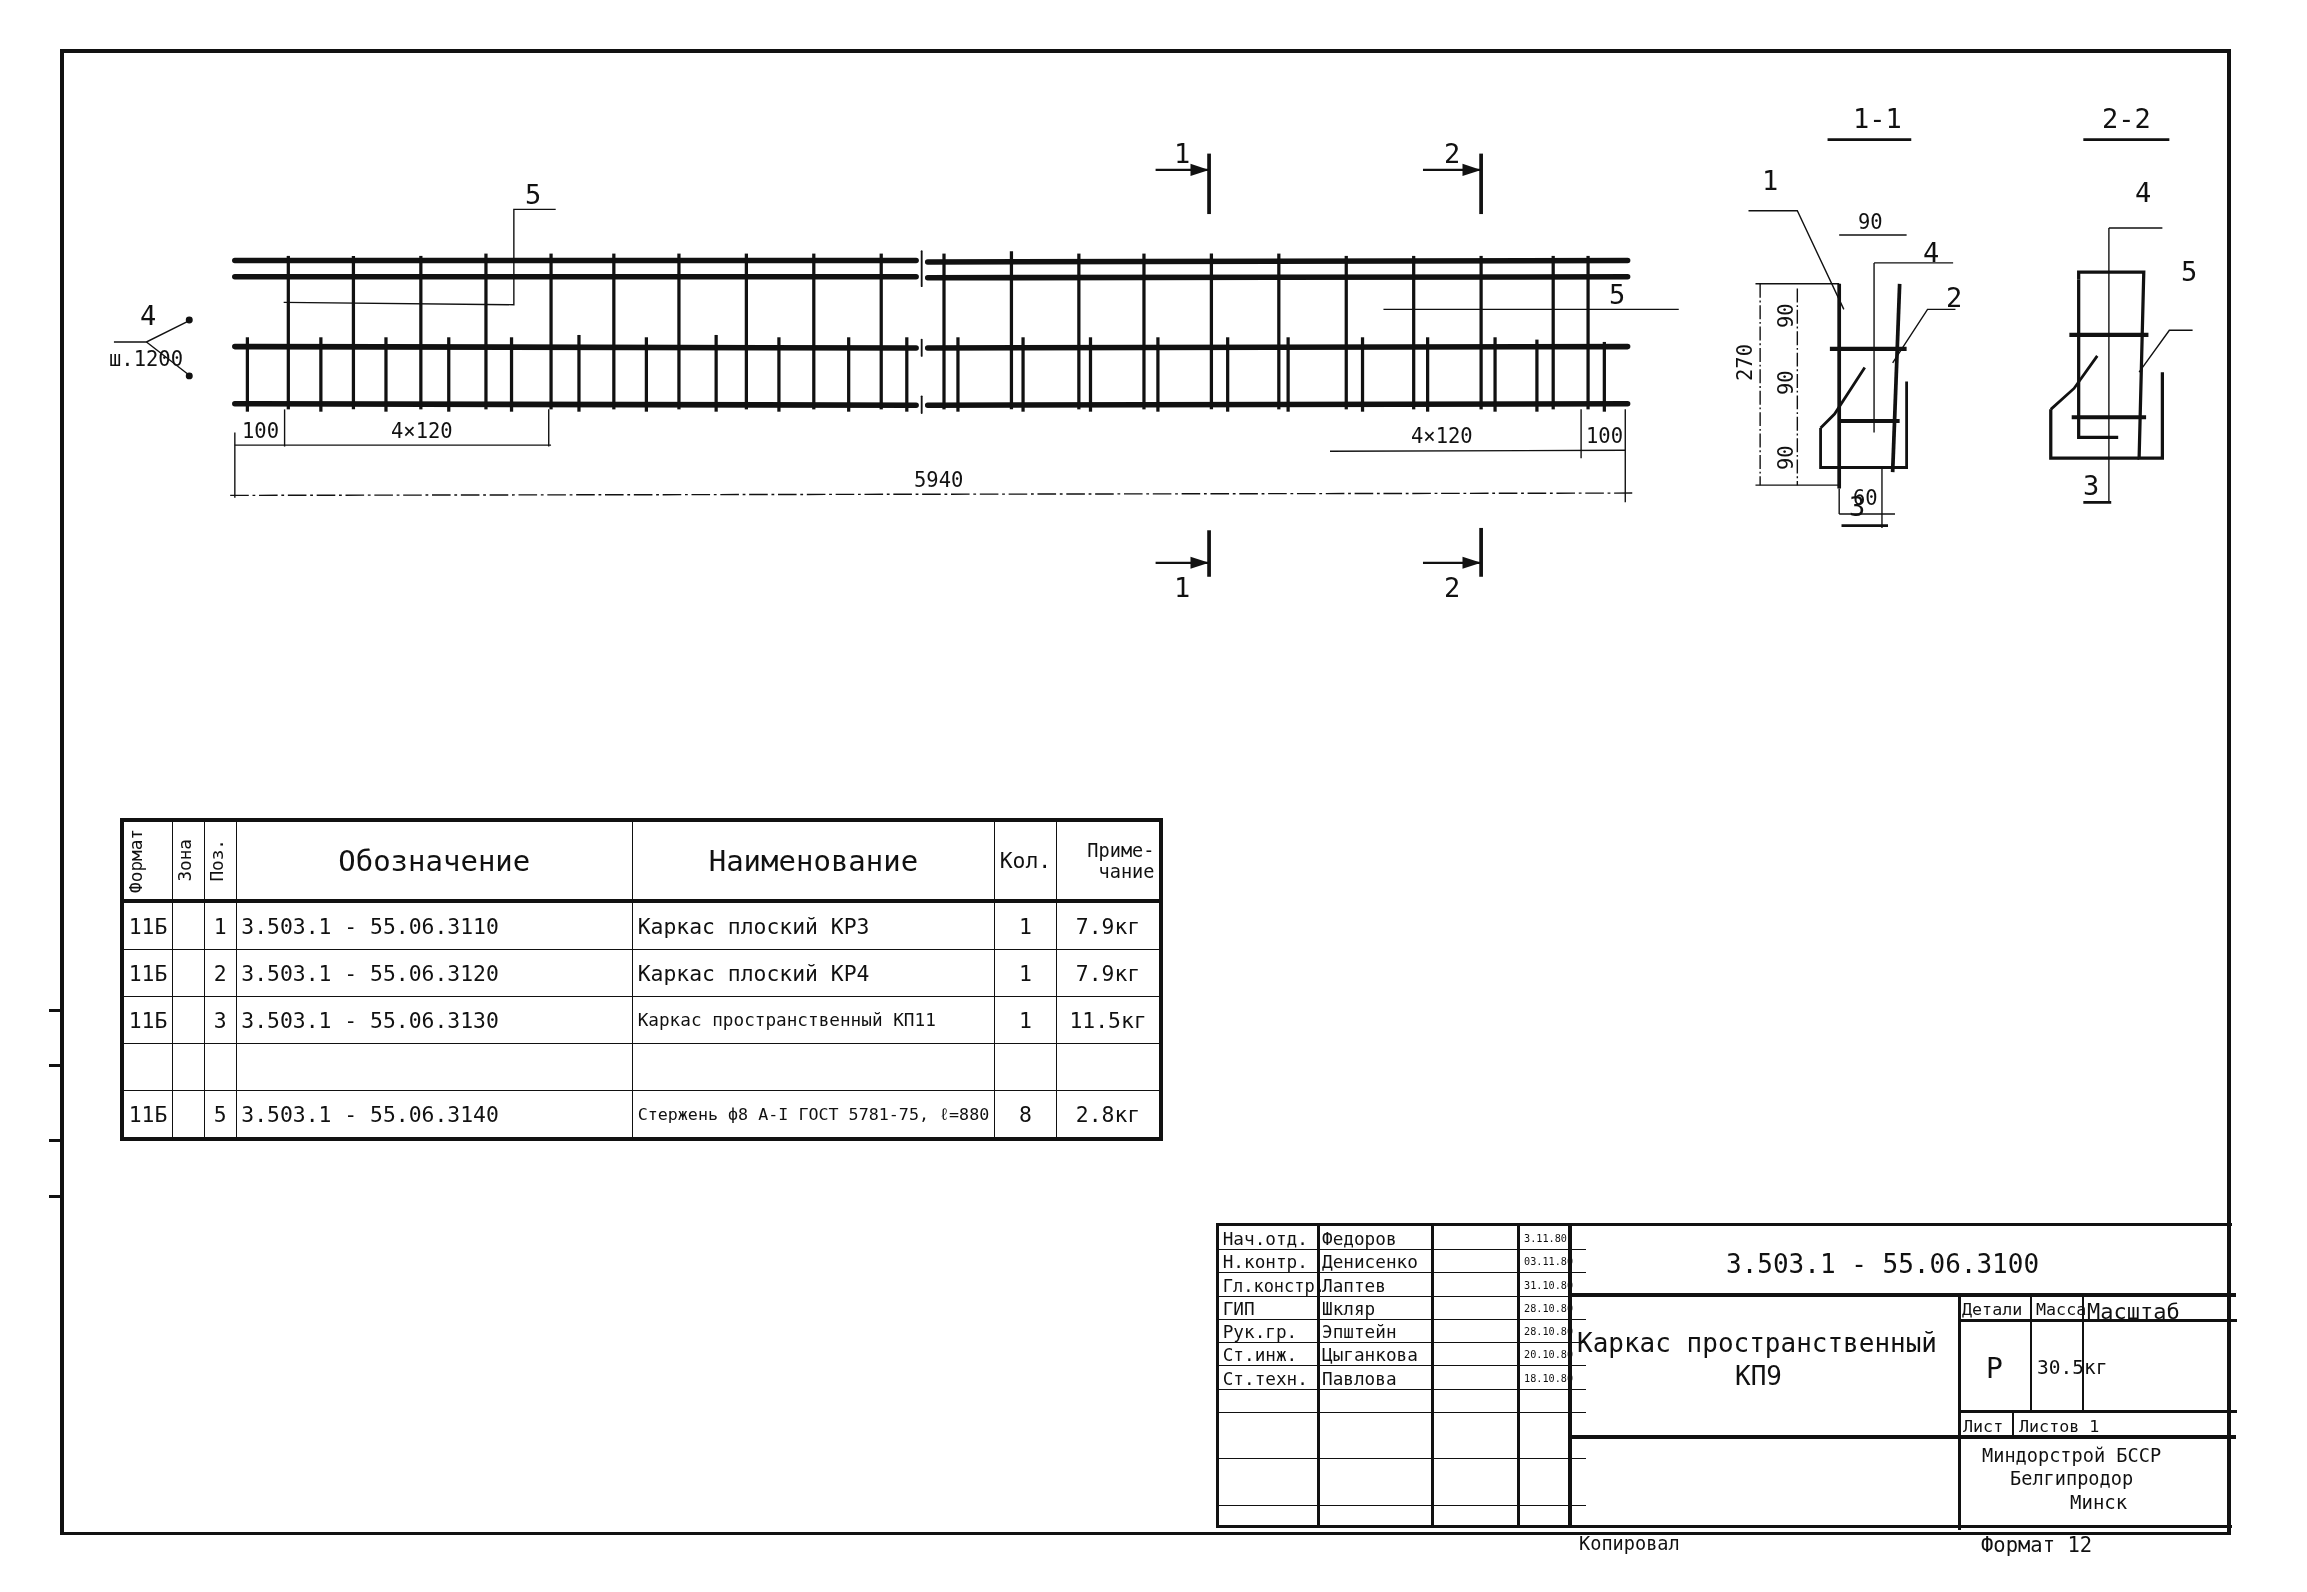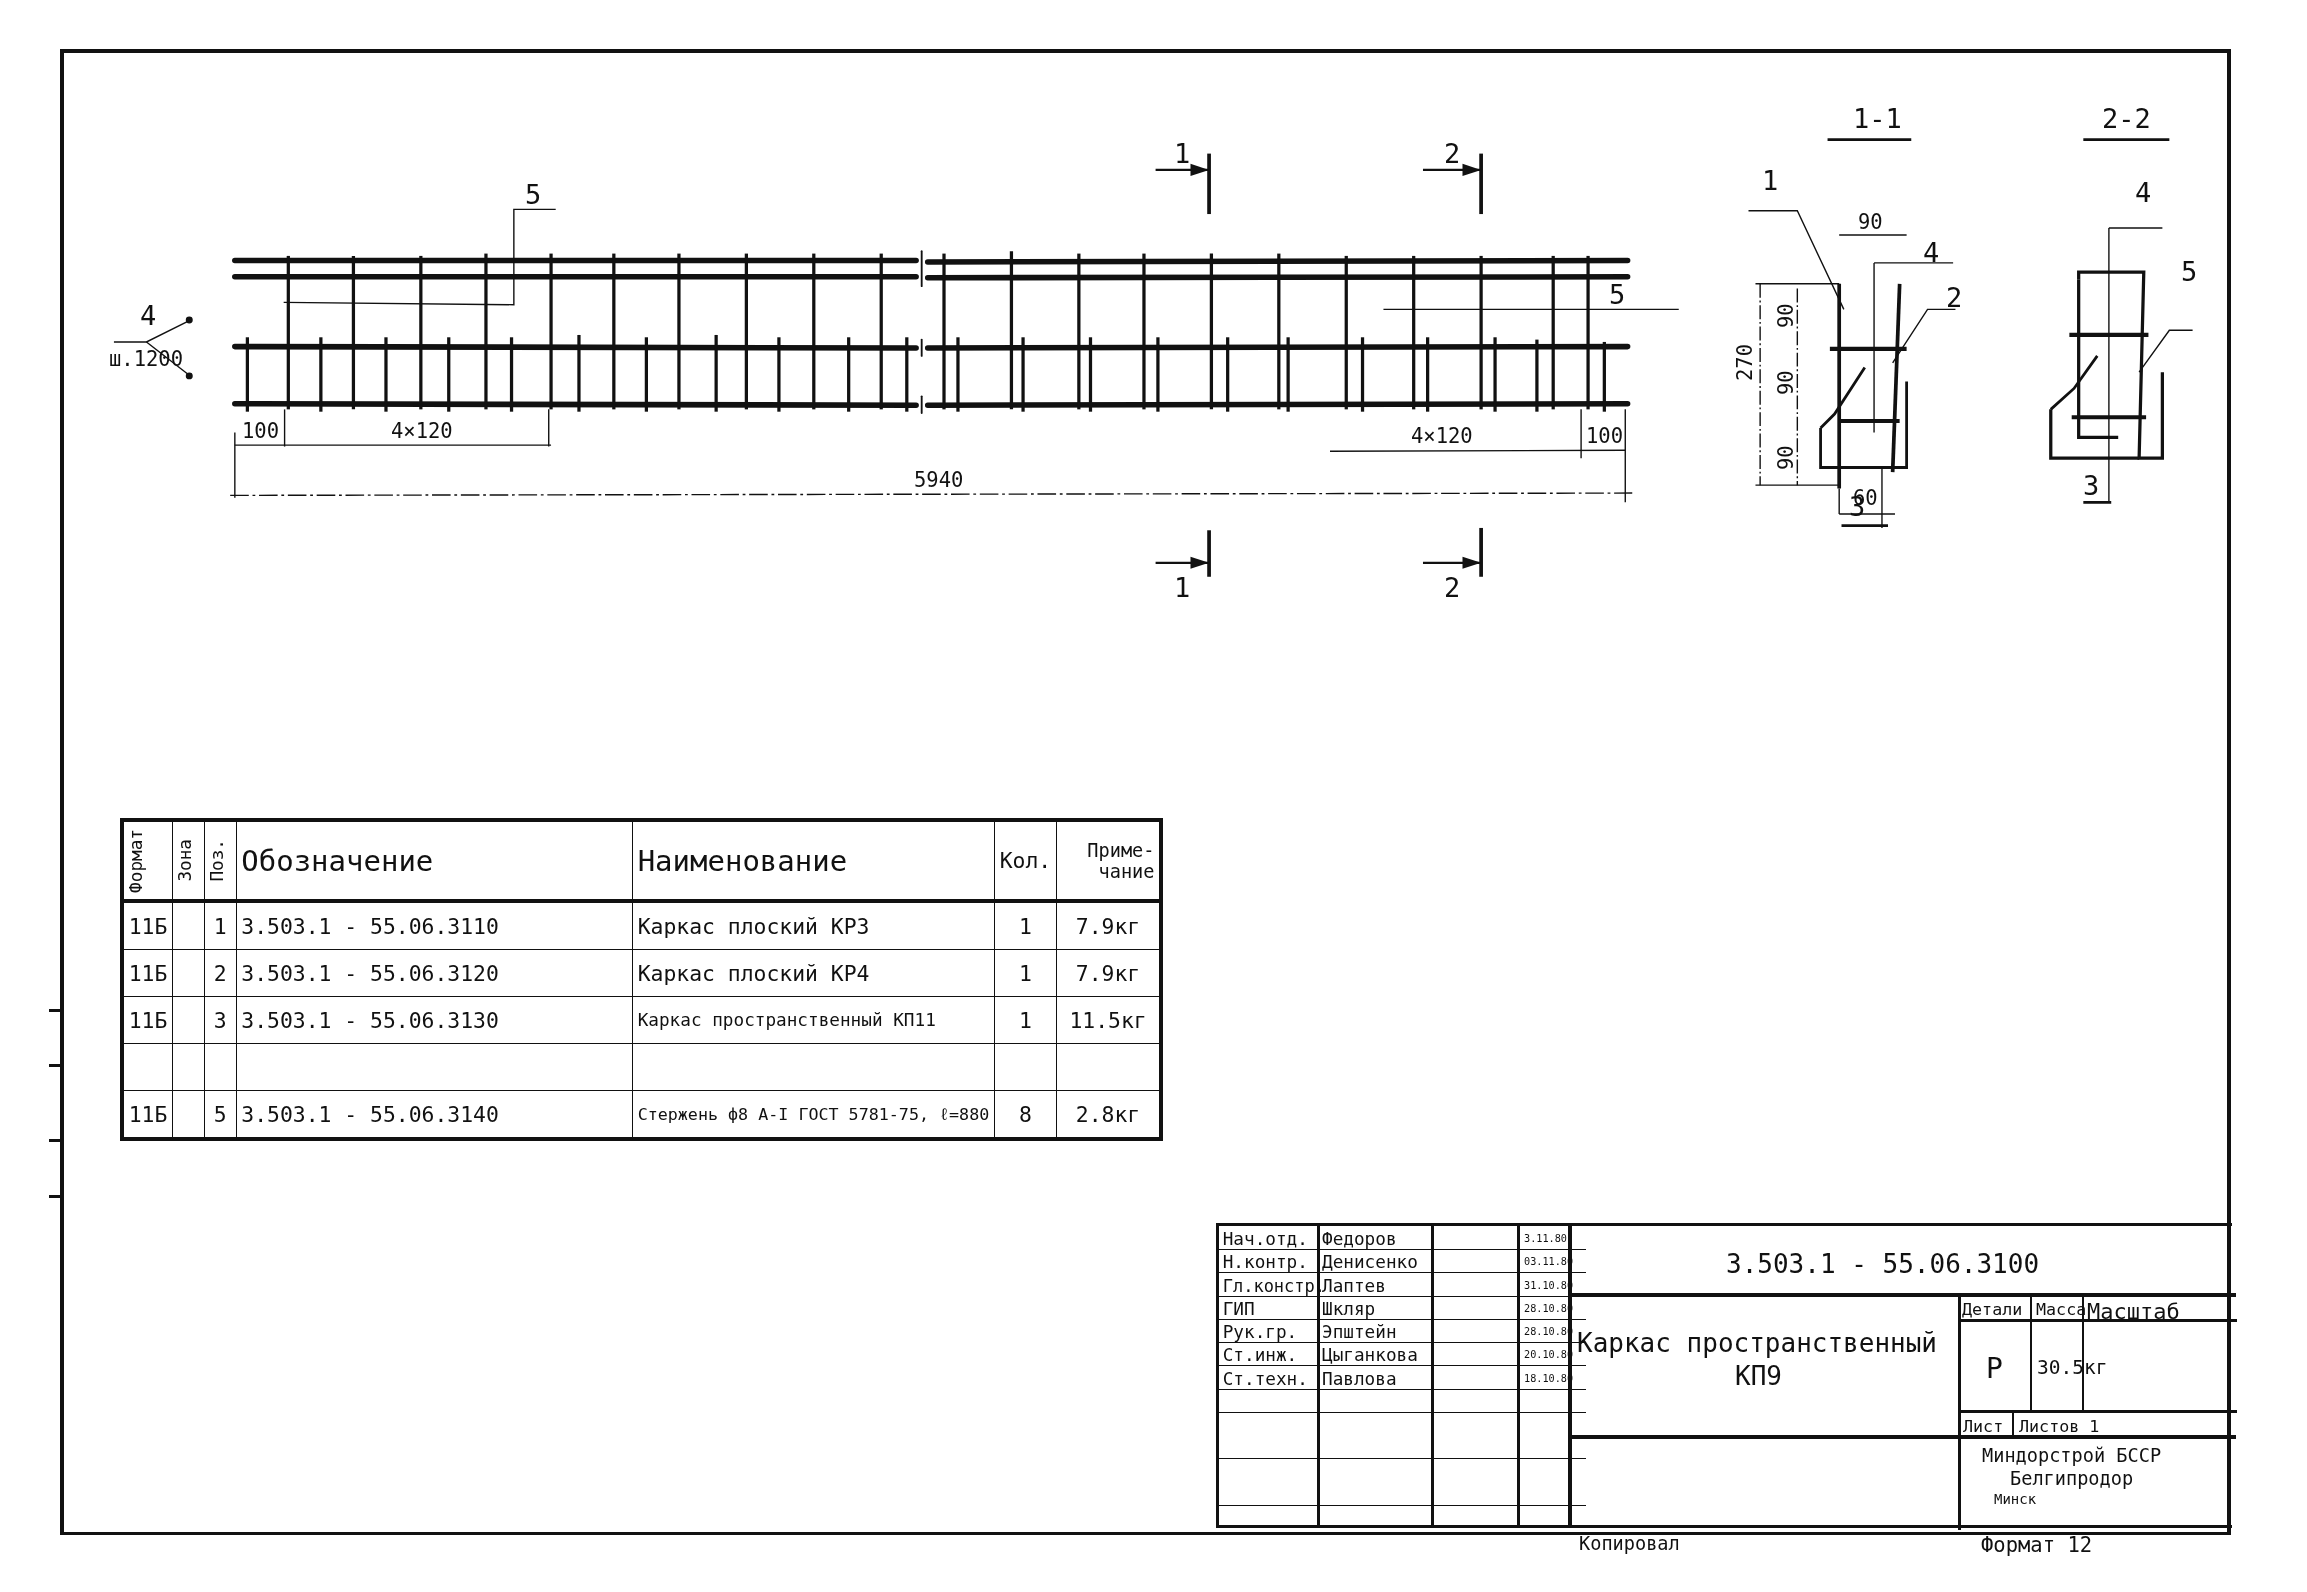--- a/index.html
+++ b/index.html
@@ -15,21 +15,21 @@
   table.spec tr.hdr th{height:77px;border-bottom:4.2px solid #111;}
   table.spec .c-fmt{width:27px;padding:0 1.9px;}
   table.spec .c-zone{width:27px;padding:0 1.9px;}
   table.spec .c-pos{width:27px;padding:0 1.9px;text-align:center;}
   table.spec .c-des{width:386px;}
   table.spec .c-name{width:339px;}
   table.spec .c-qty{width:47px;text-align:center;}
   table.spec .c-note{width:93px;text-align:center;}
   table.spec{border:4.2px solid #111;}
   .vert{writing-mode:vertical-rl;transform:rotate(180deg);font-size:17.7px;}
-  .hdr-big{font-size:29px;text-align:left;}
+  .hdr-big{font-size:29px;text-align:center;}
   .sec{text-align:center;text-decoration:underline;text-underline-offset:5.6px;}
   
   .tb{position:absolute;left:1216px;top:1223px;width:1016px;height:305px;border:3.7px solid #111;border-right:none;box-sizing:border-box;}
   .tb-row{position:absolute;left:0;width:367px;height:23px;border-bottom:1.4px solid #111;font-size:17.7px;}
   .tb-row span{position:absolute;top:2.8px;}
   .vline{position:absolute;background:#111;}
   .hline{position:absolute;background:#111;}
   .cell-text{position:absolute;font-size:21.4px;white-space:nowrap;}
 </style>
 </head>
@@ -334,18 +334,18 @@
   <div class="cell-text" style="left:516px;top:135px;font-size:26px">КП9</div>
   <div class="cell-text" style="left:743px;top:73px;font-size:16.7px">Детали</div>
   <div class="cell-text" style="left:817px;top:73px;font-size:16.7px">Масса</div>
   <div class="cell-text" style="left:868px;top:73px;font-size:22px">Масштаб</div>
   <div class="cell-text" style="left:767px;top:126px;font-size:28px">Р</div>
   <div class="cell-text" style="left:818px;top:130px;font-size:19.5px">30.5кг</div>
   <div class="cell-text" style="left:744px;top:190px;font-size:16.7px">Лист</div>
   <div class="cell-text" style="left:800px;top:190px;font-size:16.7px">Листов 1</div>
   <div class="cell-text" style="left:763px;top:219px;font-size:18.6px">Миндорстрой БССР</div>
   <div class="cell-text" style="left:791px;top:242px;font-size:18.6px">Белгипродор</div>
-  <div class="cell-text" style="left:775px;top:265px;font-size:14px">Минск</div>
+  <div class="cell-text" style="left:851px;top:265px;font-size:19px">Минск</div>
 </div>
 
 <div class="lbl" style="left:1579px;top:1535px;font-size:18.6px">Копировал</div>
 <div class="lbl" style="left:1981px;top:1535px;font-size:20.5px">Формат 12</div>
 
 
 </body></html>

